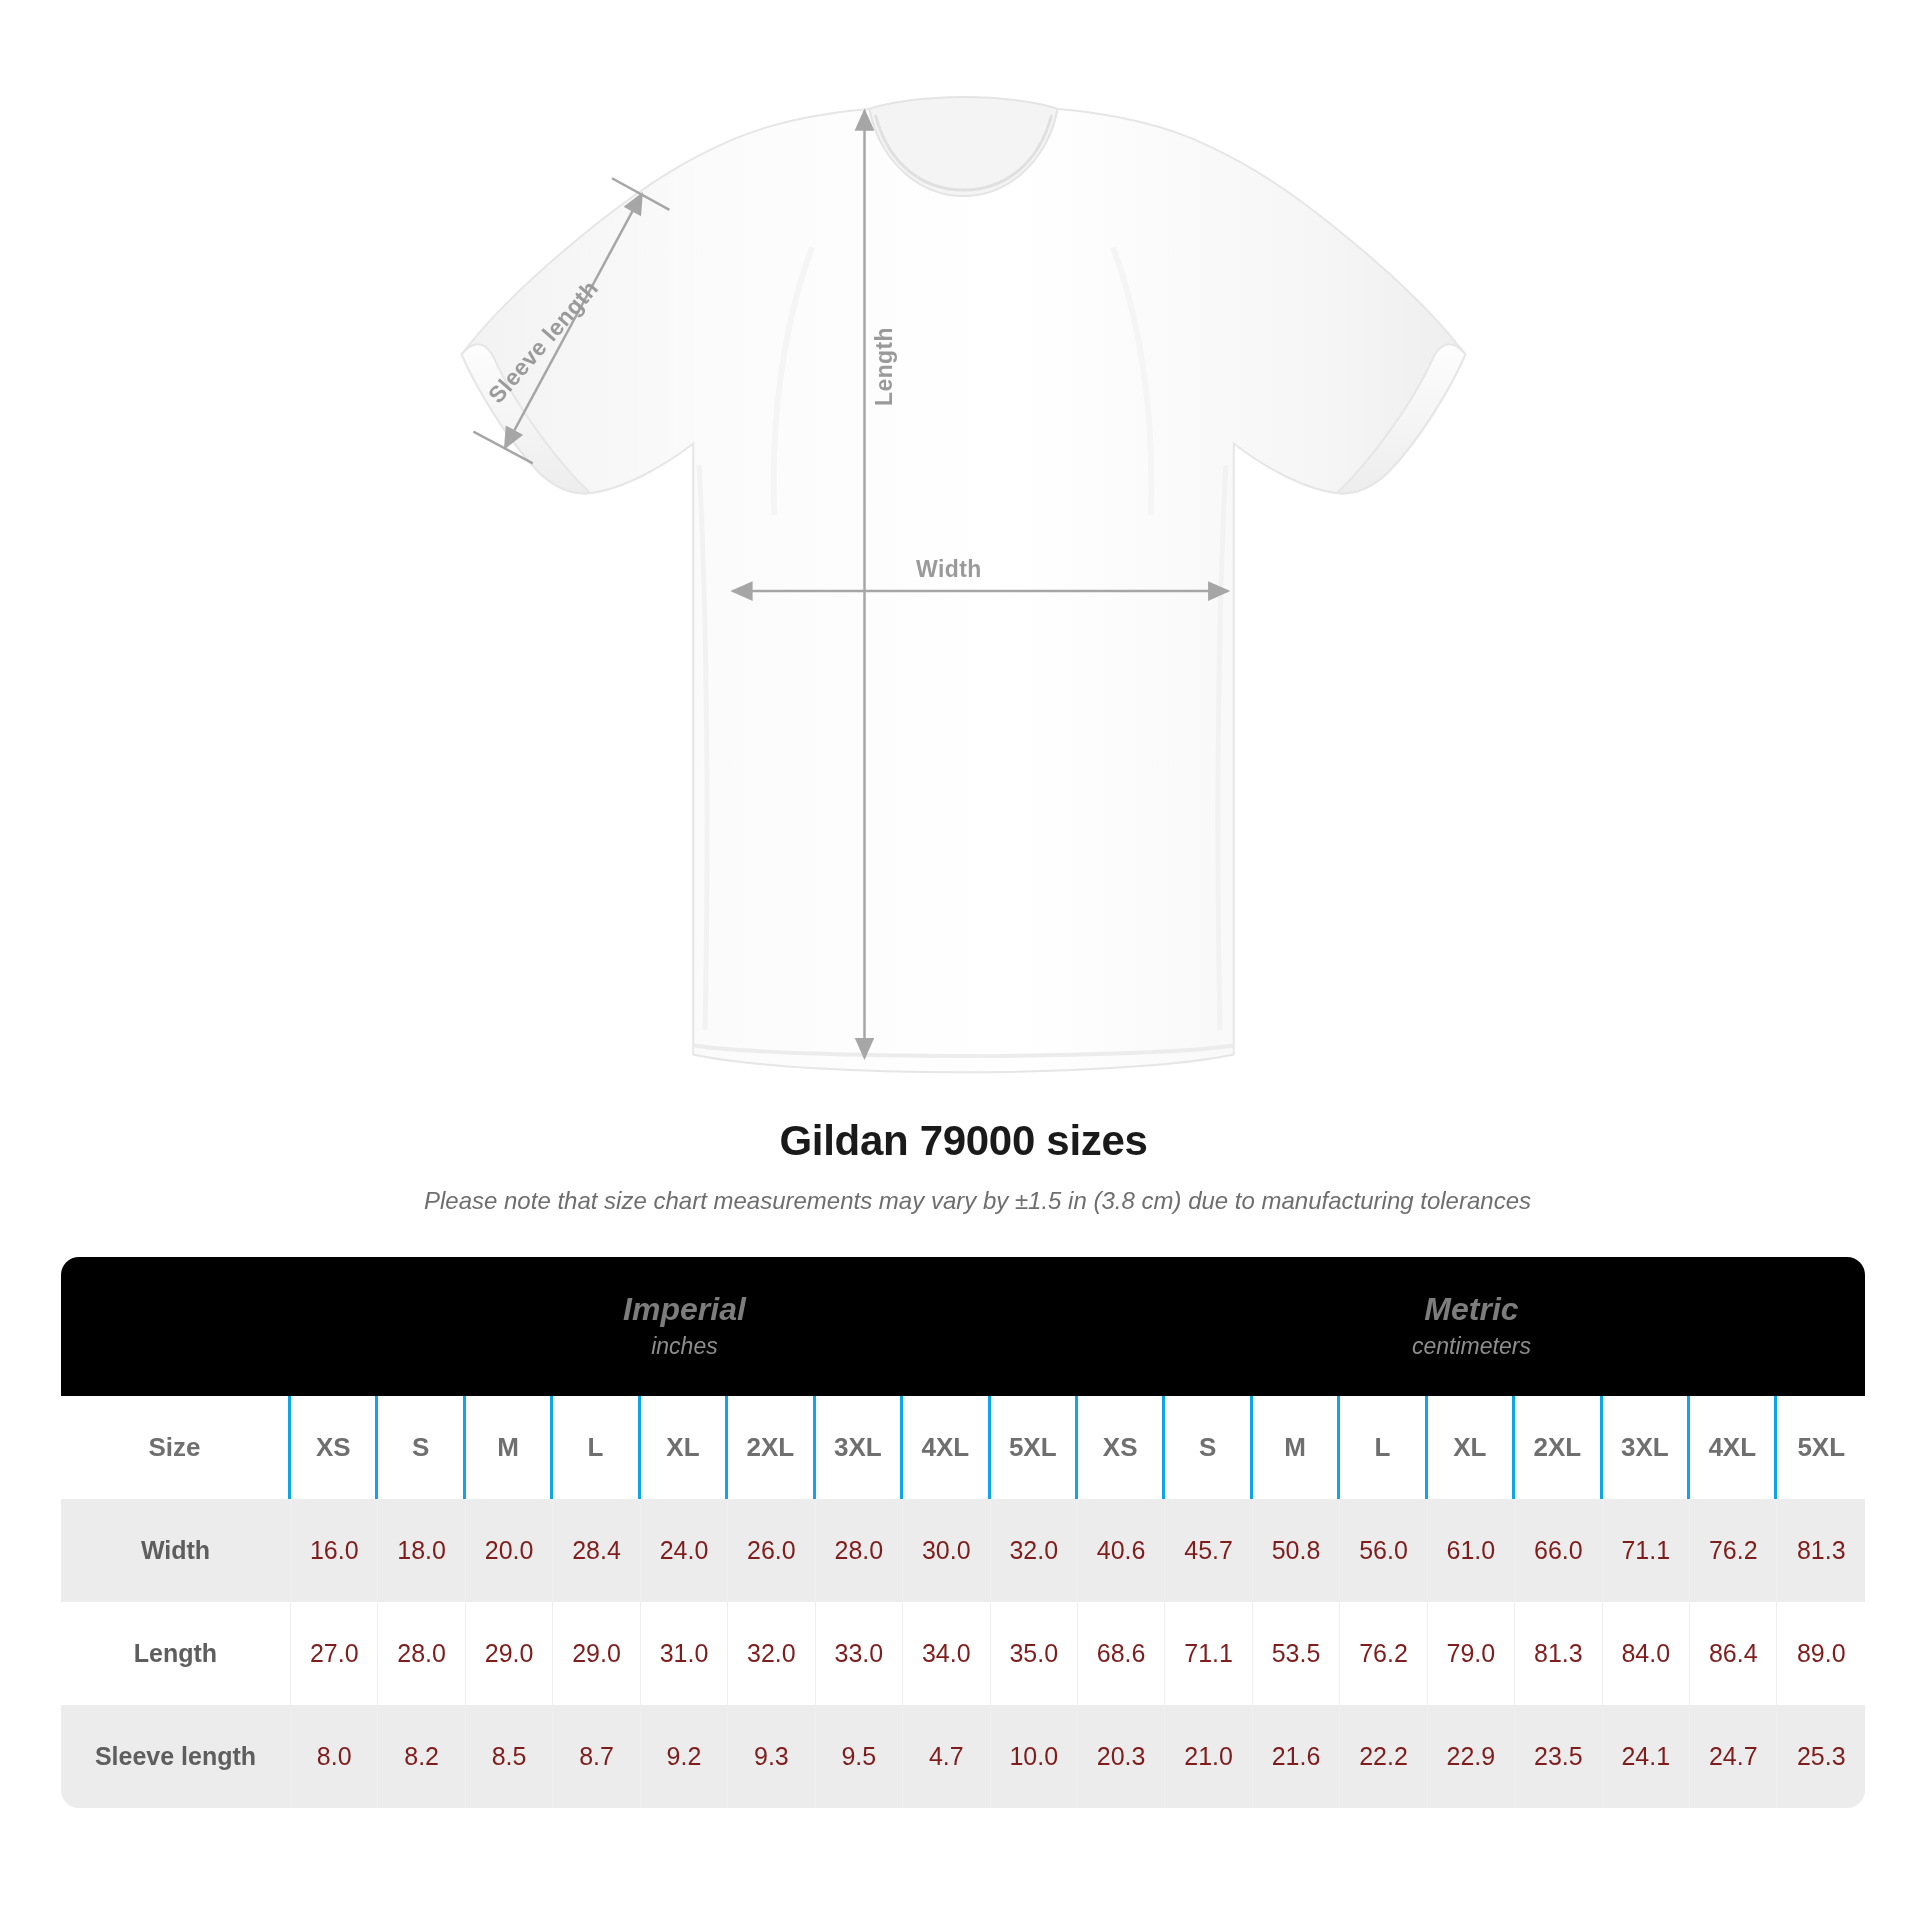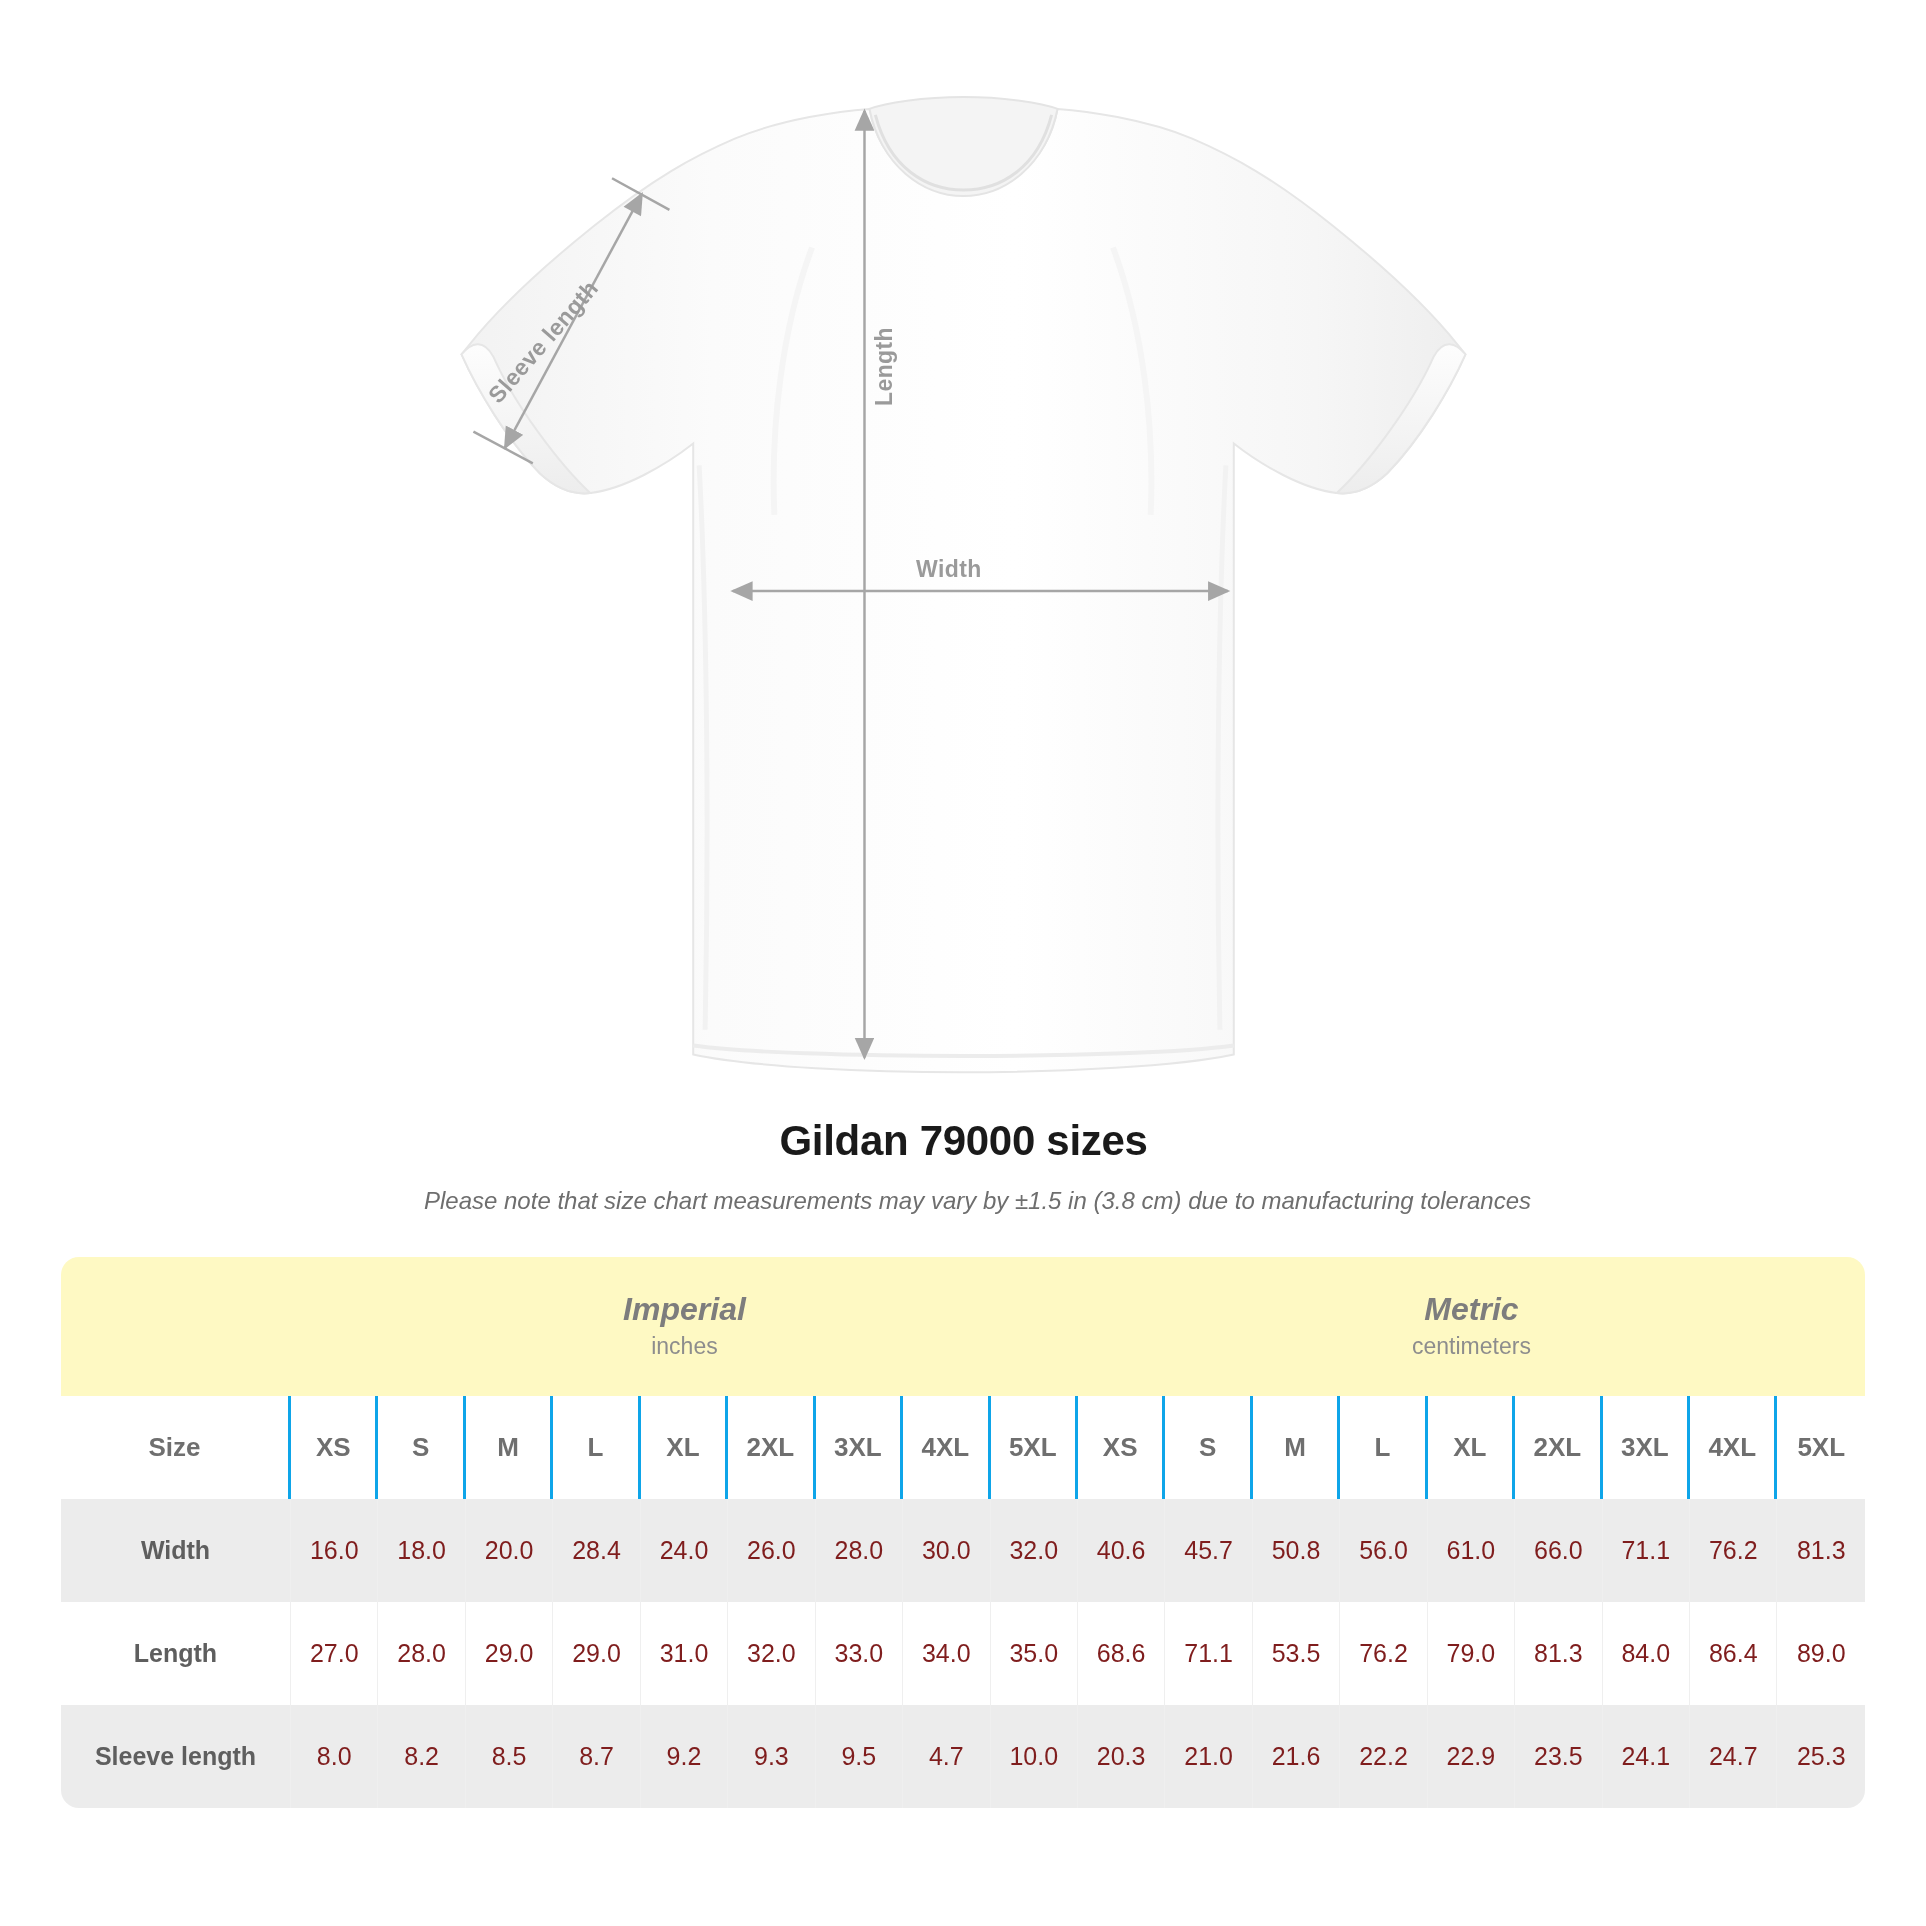--- a/index.html
+++ b/index.html
@@ -88,39 +88,40 @@
     font-size: 25px;
   }
   table.size-table th,
   table.size-table td {
     padding: 0;
     text-align: center;
     vertical-align: middle;
   }
   
   .unit-row td {
-    background: #fef9c3;
+    background: #000000;
     height: 139px;
     color: #8a8a8a;
   }
   .unit-row td:first-child {
     border-top-left-radius: 18px;
   }
   .unit-row td:last-child {
     border-top-right-radius: 18px;
   }
   .unit-name {
     font-size: 32px;
     font-weight: bold;
     font-style: italic;
     color: #7d7d7d;
     line-height: 1.25;
   }
   .unit-sub {
     font-size: 23px;
+    font-style: italic;
     color: #8d8d8d;
     line-height: 1.5;
   }
   
   .size-row td {
     background: #ffffff;
     height: 103px;
     font-weight: bold;
     color: #6f6f6f;
     font-size: 26px;

